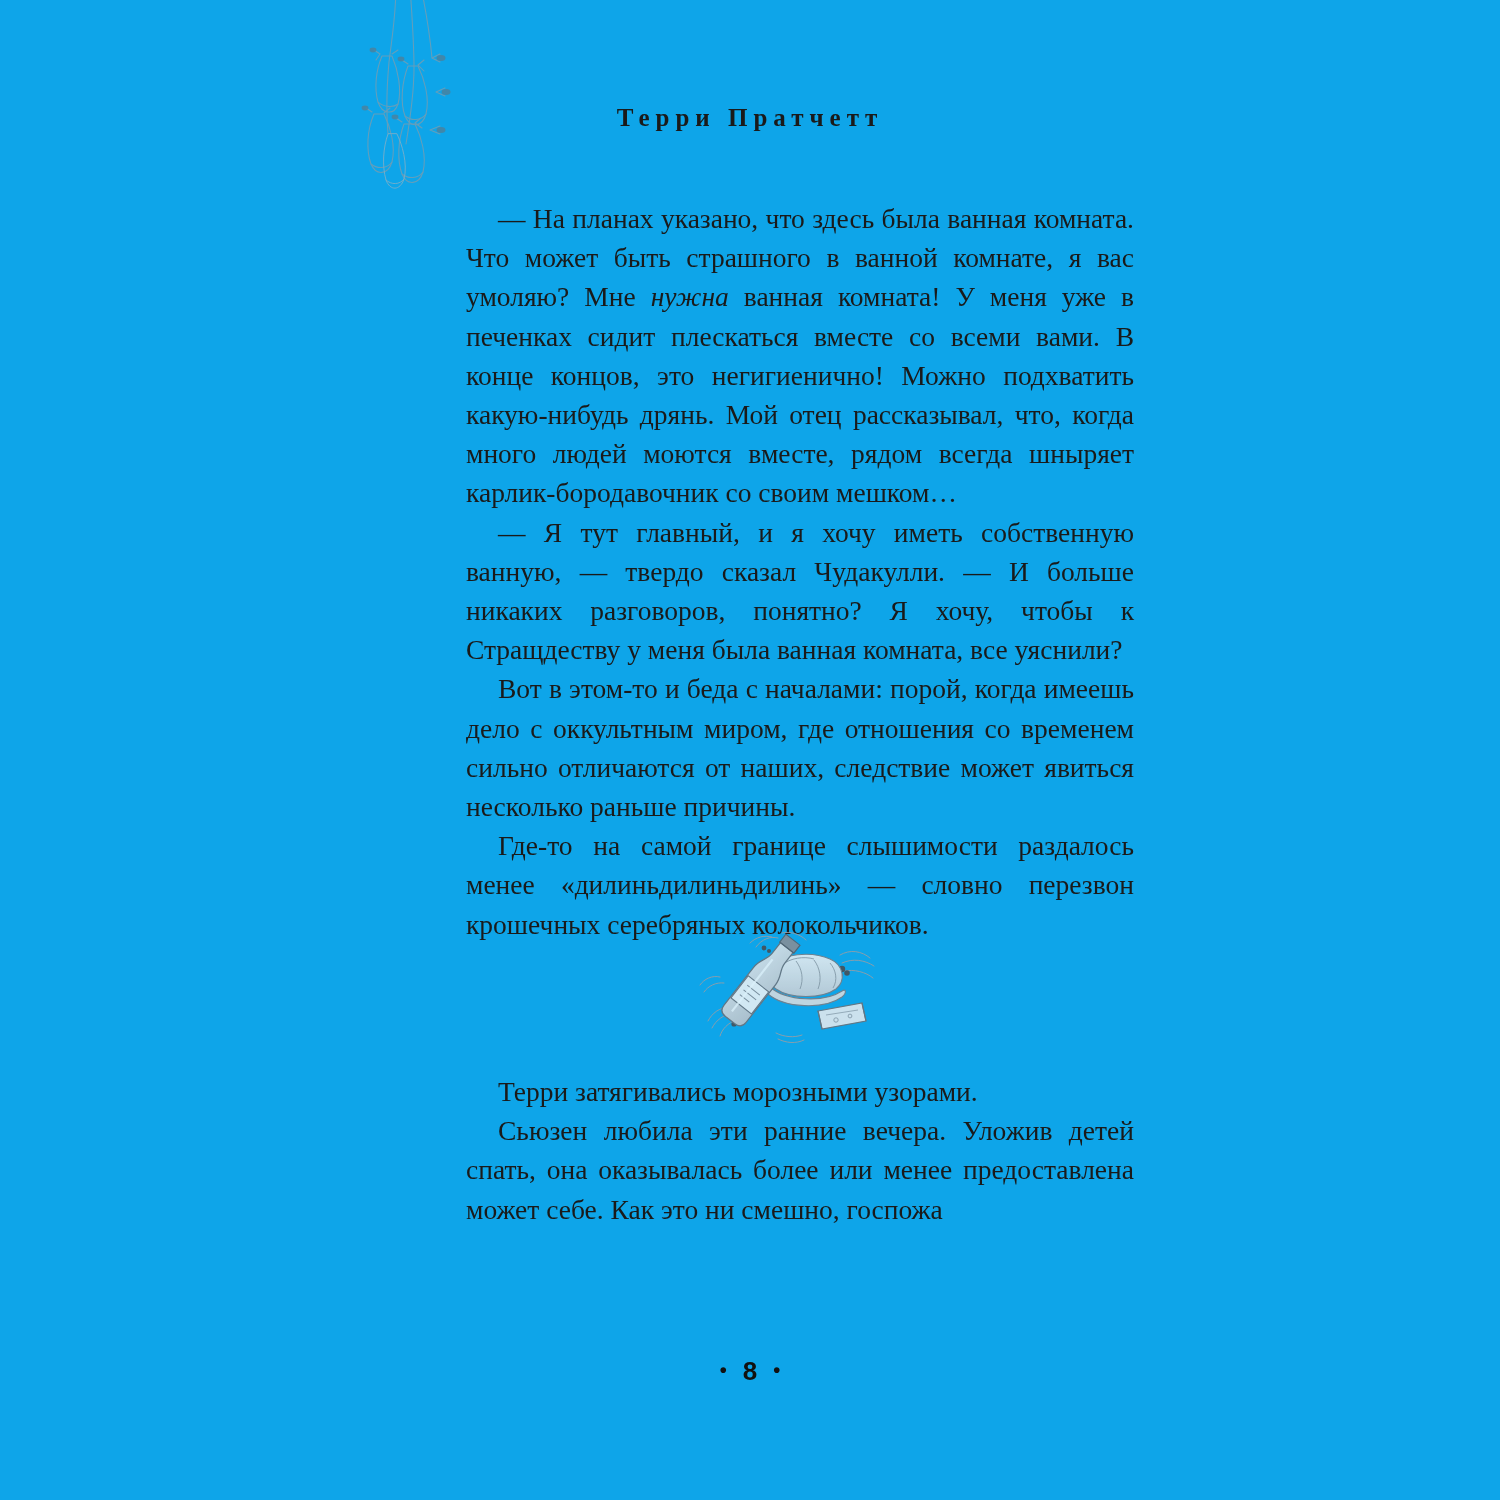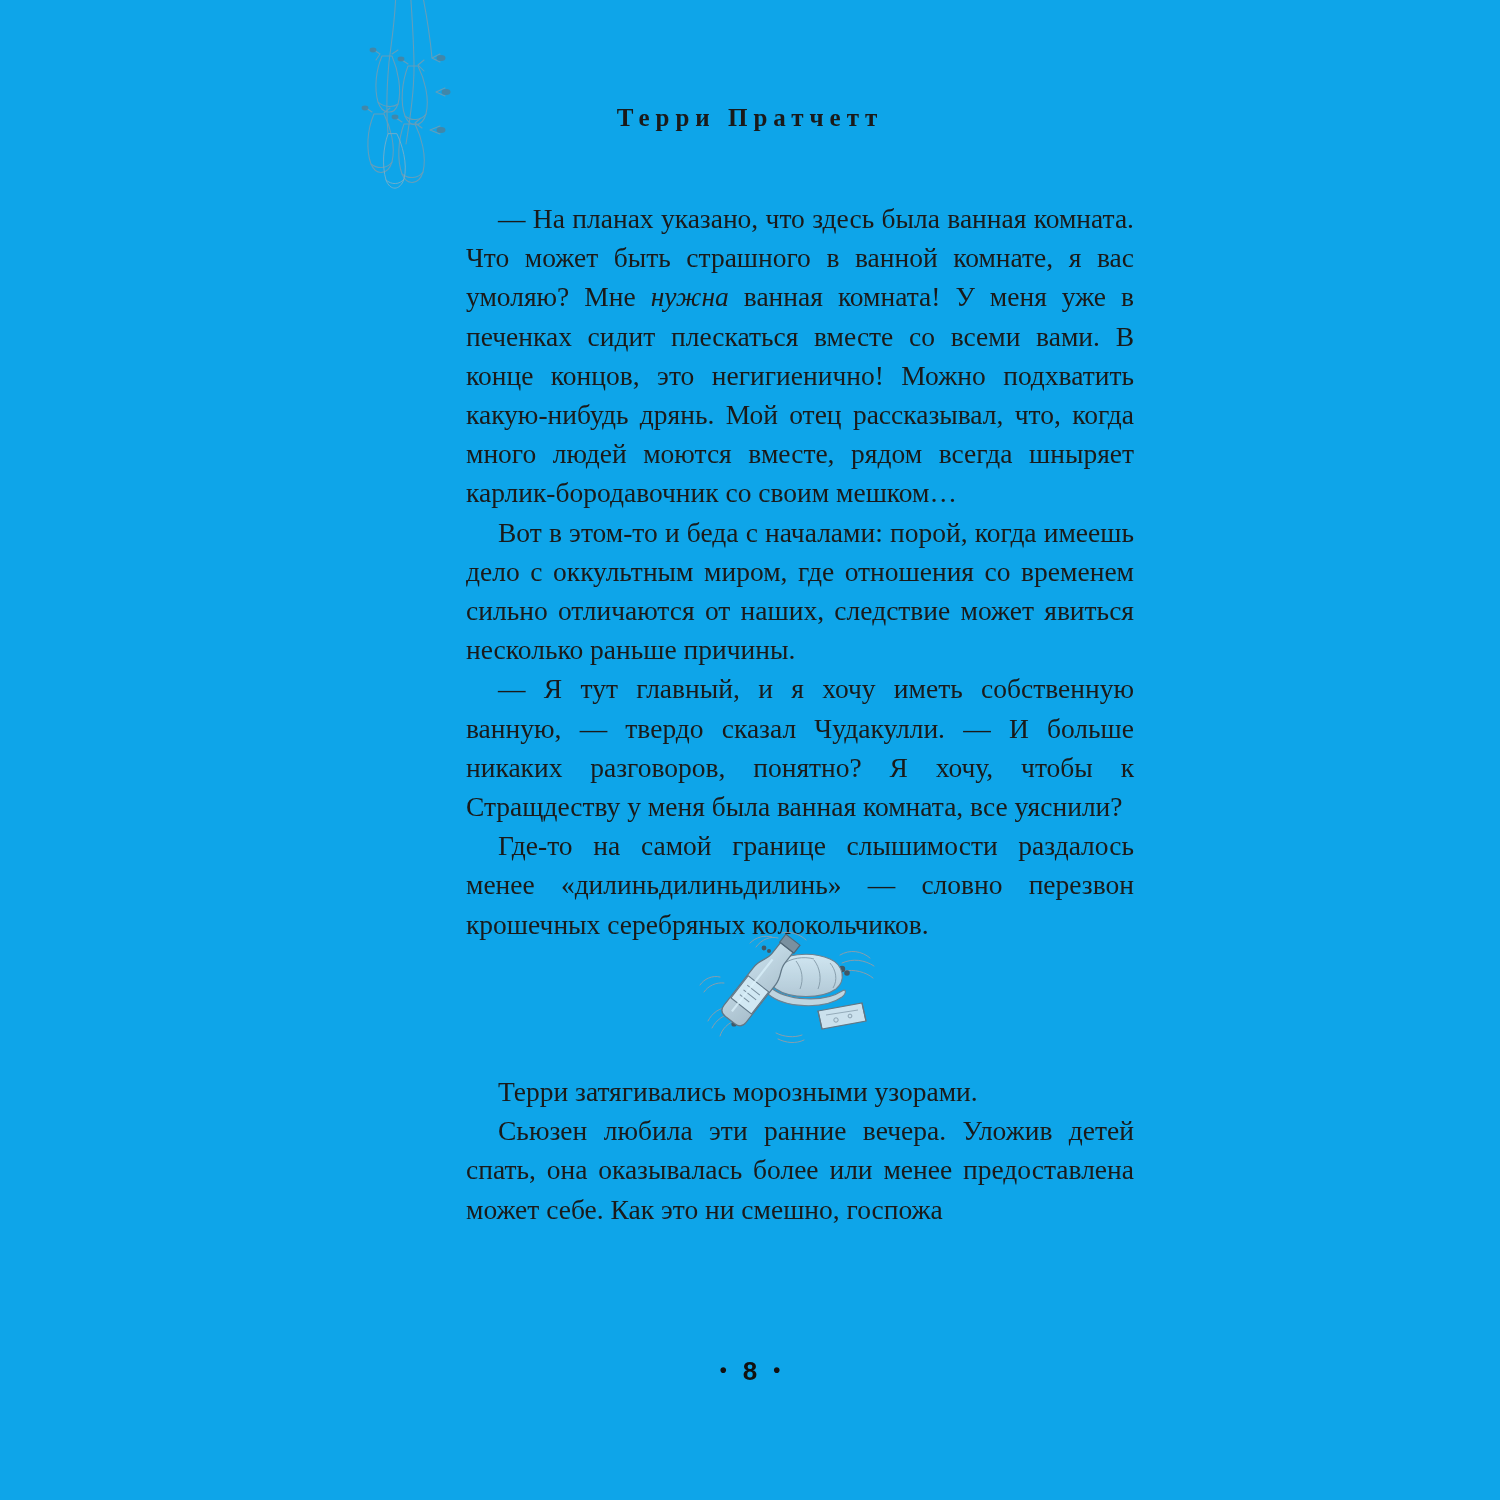--- a/index.html
+++ b/index.html
@@ -152,22 +152,22 @@
         <path d="M36 142 C 31 156, 30 174, 34 188 C 38 199, 48 199, 52 187 C 56 172, 50 152, 45 142 Z"></path>
         <path d="M34 188 C 39 193, 48 193, 52 187"></path>
       </g>
     </svg>
   </div>
 
   <div class="running-head">Терри Пратчетт</div>
 
   <div class="textblock">
     <p class="para">—&nbsp;На планах указано, что здесь была ванная комната. Что может быть страшного в ванной комнате, я вас умоляю? Мне <em>нужна</em> ванная комната! У меня уже в печенках сидит плескаться вместе со всеми вами. В конце концов, это негигиенично! Можно подхватить какую-нибудь дрянь. Мой отец рассказывал, что, когда много людей моются вместе, рядом всегда шныряет карлик-бородавочник со своим мешком…</p>
+    <p class="para">—&nbsp;Я тут главный, и я хочу иметь собственную ванную, — твердо сказал Чудакулли. — И больше никаких разговоров, понятно? Я хочу, чтобы к Стращдеству у меня была ванная комната, все уяснили?</p>
     <p class="para">Вот в этом-то и беда с началами: порой, когда имеешь дело с оккультным миром, где отношения со временем сильно отличаются от наших, следствие может явиться несколько раньше причины.</p>
-    <p class="para">—&nbsp;Я тут главный, и я хочу иметь собственную ванную, — твердо сказал Чудакулли. — И больше никаких разговоров, понятно? Я хочу, чтобы к Стращдеству у меня была ванная комната, все уяснили?</p>
     <p class="para">Где-то на самой границе слышимости раздалось менее «дилиньдилиньдилинь» — словно перезвон крошечных серебряных колокольчиков.</p>
   </div>
 
   <div class="ornament-feast">
     <svg viewBox="0 0 210 125" width="210" height="125" xmlns="http://www.w3.org/2000/svg">
       <defs>
         <linearGradient id="glassGrad" x1="0" y1="0" x2="1" y2="1">
           <stop offset="0%" stop-color="#e9e9eb"></stop>
           <stop offset="100%" stop-color="#c3c3c7"></stop>
         </linearGradient>

